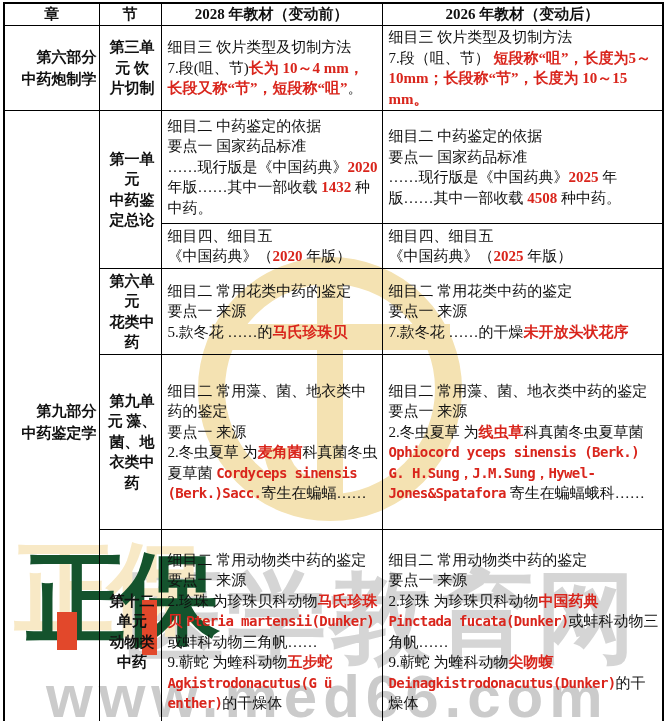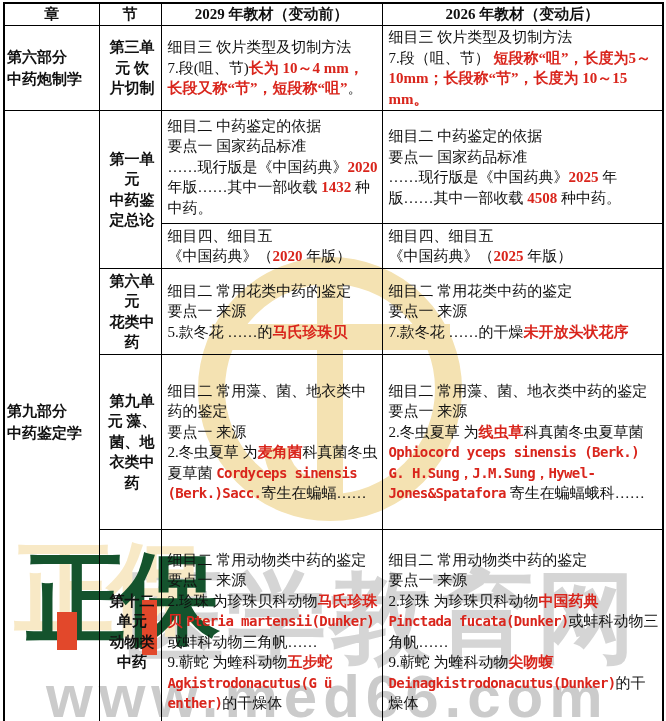--- a/index.html
+++ b/index.html
@@ -45,21 +45,21 @@
     width:659px;border-collapse:collapse;table-layout:fixed;
     background:transparent;border:2px solid #000;
   }
   #tbl td,#tbl th{
     border:1.5px solid #000;vertical-align:middle;
     font-size:15px;color:#111;overflow:hidden;
   }
   #tbl th{height:21px;font-weight:bold;text-align:center;padding:0 2px;}
   tr.r1 td{height:80px;}  tr.r2a td{height:110px;} tr.r2b td{height:42px;margin-left:32px;}
   tr.r3 td{height:83px;}  tr.r4 td{height:172px;}  tr.r5 td{height:201px;}
-  td.chap{font-weight:bold;text-align:left;line-height:22px;padding:0 2px;}
+  td.chap{font-weight:bold;text-align:right;line-height:22px;padding:0 2px;}
   td.sec{font-weight:bold;text-align:center;line-height:20.5px;padding:0 2px 0 6px;}
   td.body{text-align:left;padding:1px 3px 1px 6px;}
   .para{line-height:20.5px;overflow-wrap:break-word;}
   .rd{color:#d9251c;font-weight:bold;}
   .mono{font-family:"DejaVu Sans Mono","Liberation Mono",monospace;font-size:14px;letter-spacing:-0.6px;}
 </style>
 </head>
 <body>
 
 <div class="wm wm-ring"></div>
@@ -76,21 +76,21 @@
   <colgroup>
     <col style="width:95px">
       <col style="width:62px">
       <col style="width:221px">
       <col style="width:281px">
   </colgroup>
   <tbody>
       <tr>
     <th>章</th>
     <th>节</th>
-    <th>2029 年教材（变动前）</th>
+    <th>2028 年教材（变动前）</th>
     <th>2026 年教材（变动后）</th>
   </tr>
   <tr class="r1">
     <td class="chap">第六部分<br>中药炮制学</td>
     <td class="sec">第三单<br>元 饮<br>片切制</td>
     <td class="body">
           <div class="para"><span>细目三 饮片类型及切制方法</span></div>
           <div class="para"><span>7.段(咀、节)</span><span class="rd">长为 10～4 mm，长段又称“节”，短段称“咀”</span><span>。</span></div>
         </td>
     <td class="body">

